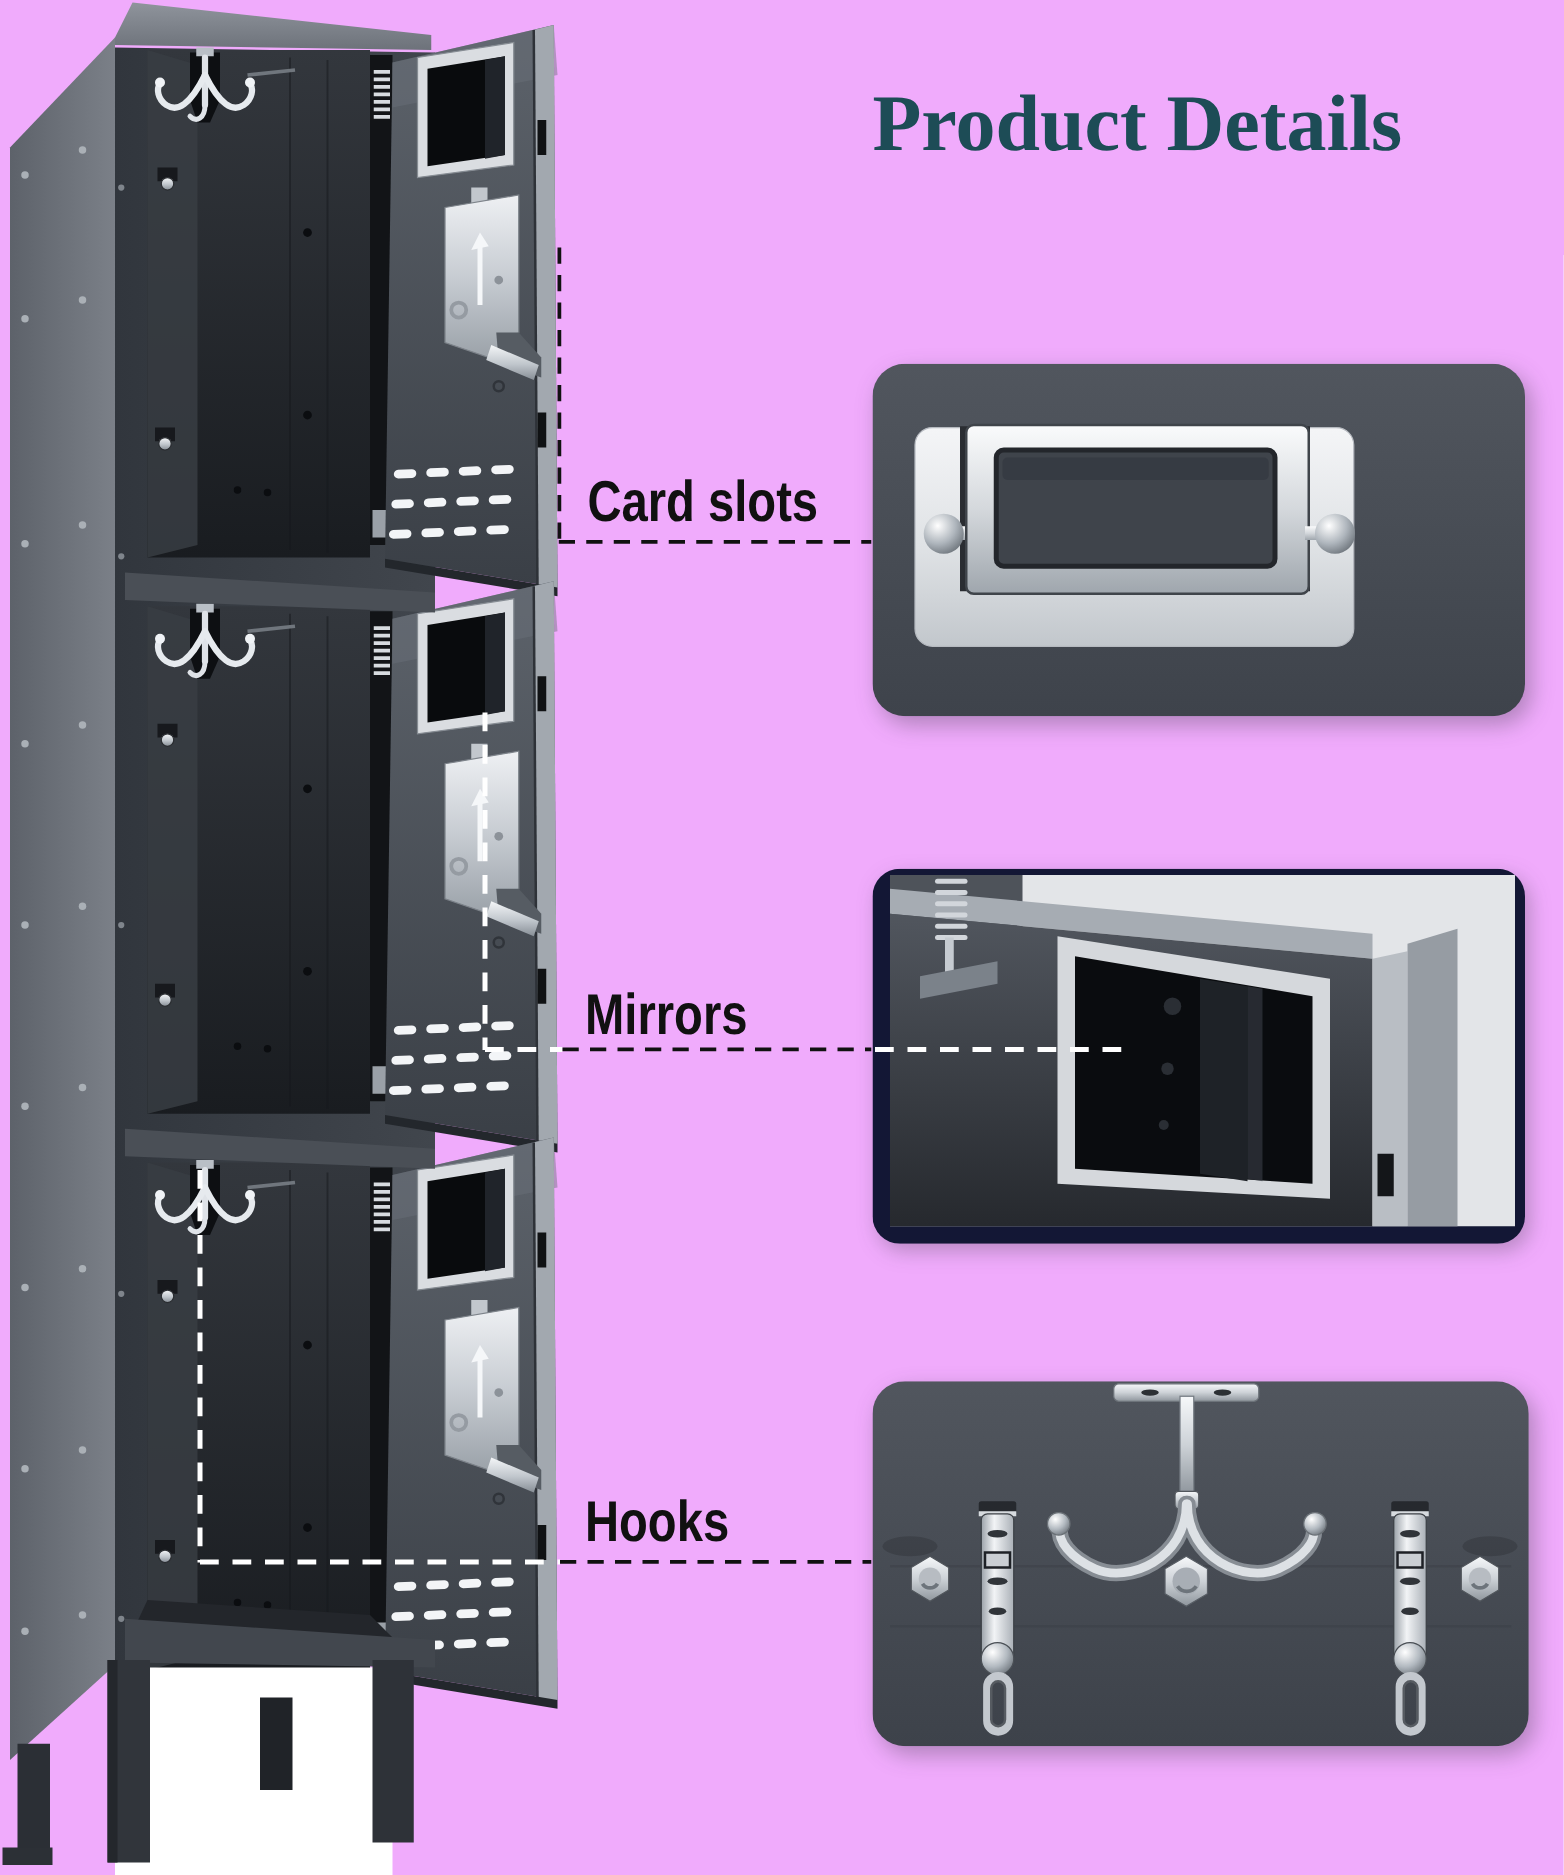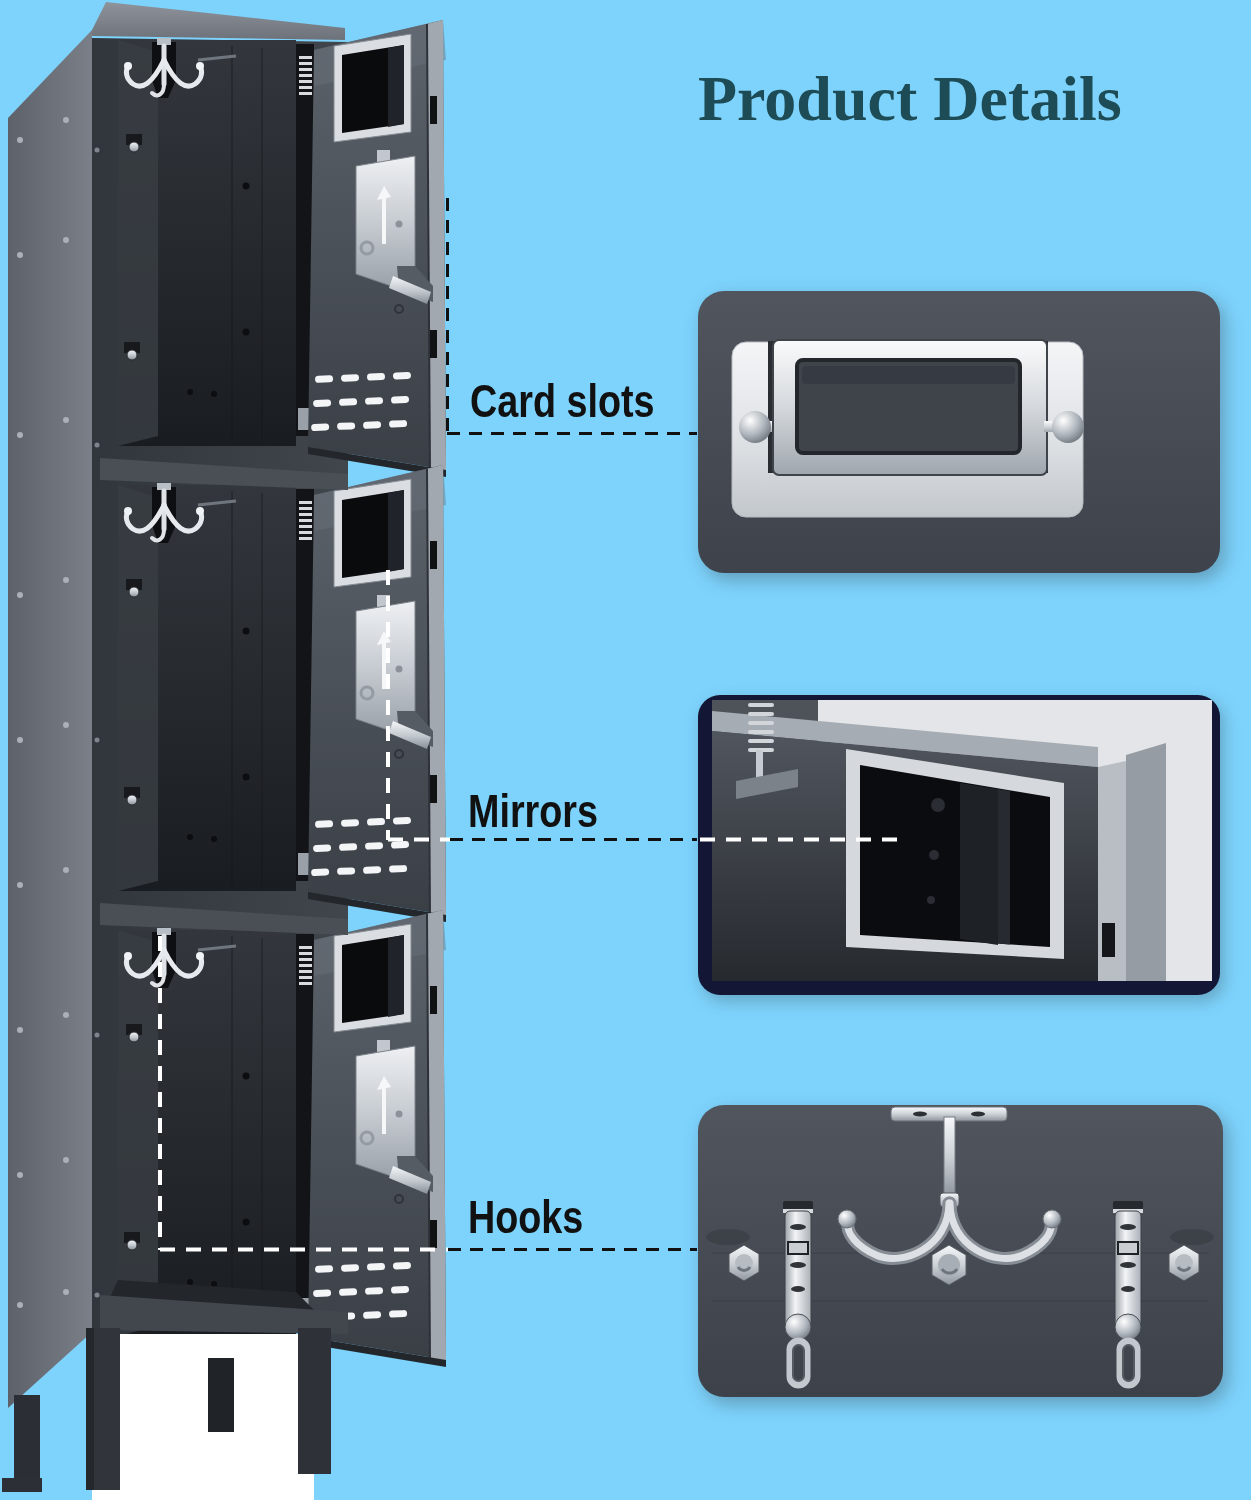--- a/index.html
+++ b/index.html
@@ -1,16 +1,16 @@
 <!DOCTYPE html>
 <html><head>
 <meta charset="utf-8">
 <style>
   html,body{margin:0;padding:0;background:#fff;}
-  .page{position:relative;width:1251px;height:1500px;background:#7dd3fc;overflow:hidden;
+  .page{position:relative;width:1251px;height:1500px;background:#f0abfc;overflow:hidden;
         font-family:"Liberation Sans",sans-serif;}
   .page-title{position:absolute;left:698px;top:62px;width:545px;
         font-family:"Liberation Serif",serif;font-weight:bold;font-size:64px;
         letter-spacing:0px;color:#1d4c56;white-space:nowrap;}
   .callout-label{position:absolute;font-weight:bold;font-size:46px;color:#111;
         white-space:nowrap;transform:scaleX(0.82);transform-origin:left center;}
   #lbl-card{left:470px;top:374px;}
   #lbl-mirrors{left:468px;top:784px;}
   #lbl-hooks{left:468px;top:1190px;}
   .photo{position:absolute;filter:drop-shadow(5px 7px 9px rgba(40,45,52,.32));}

